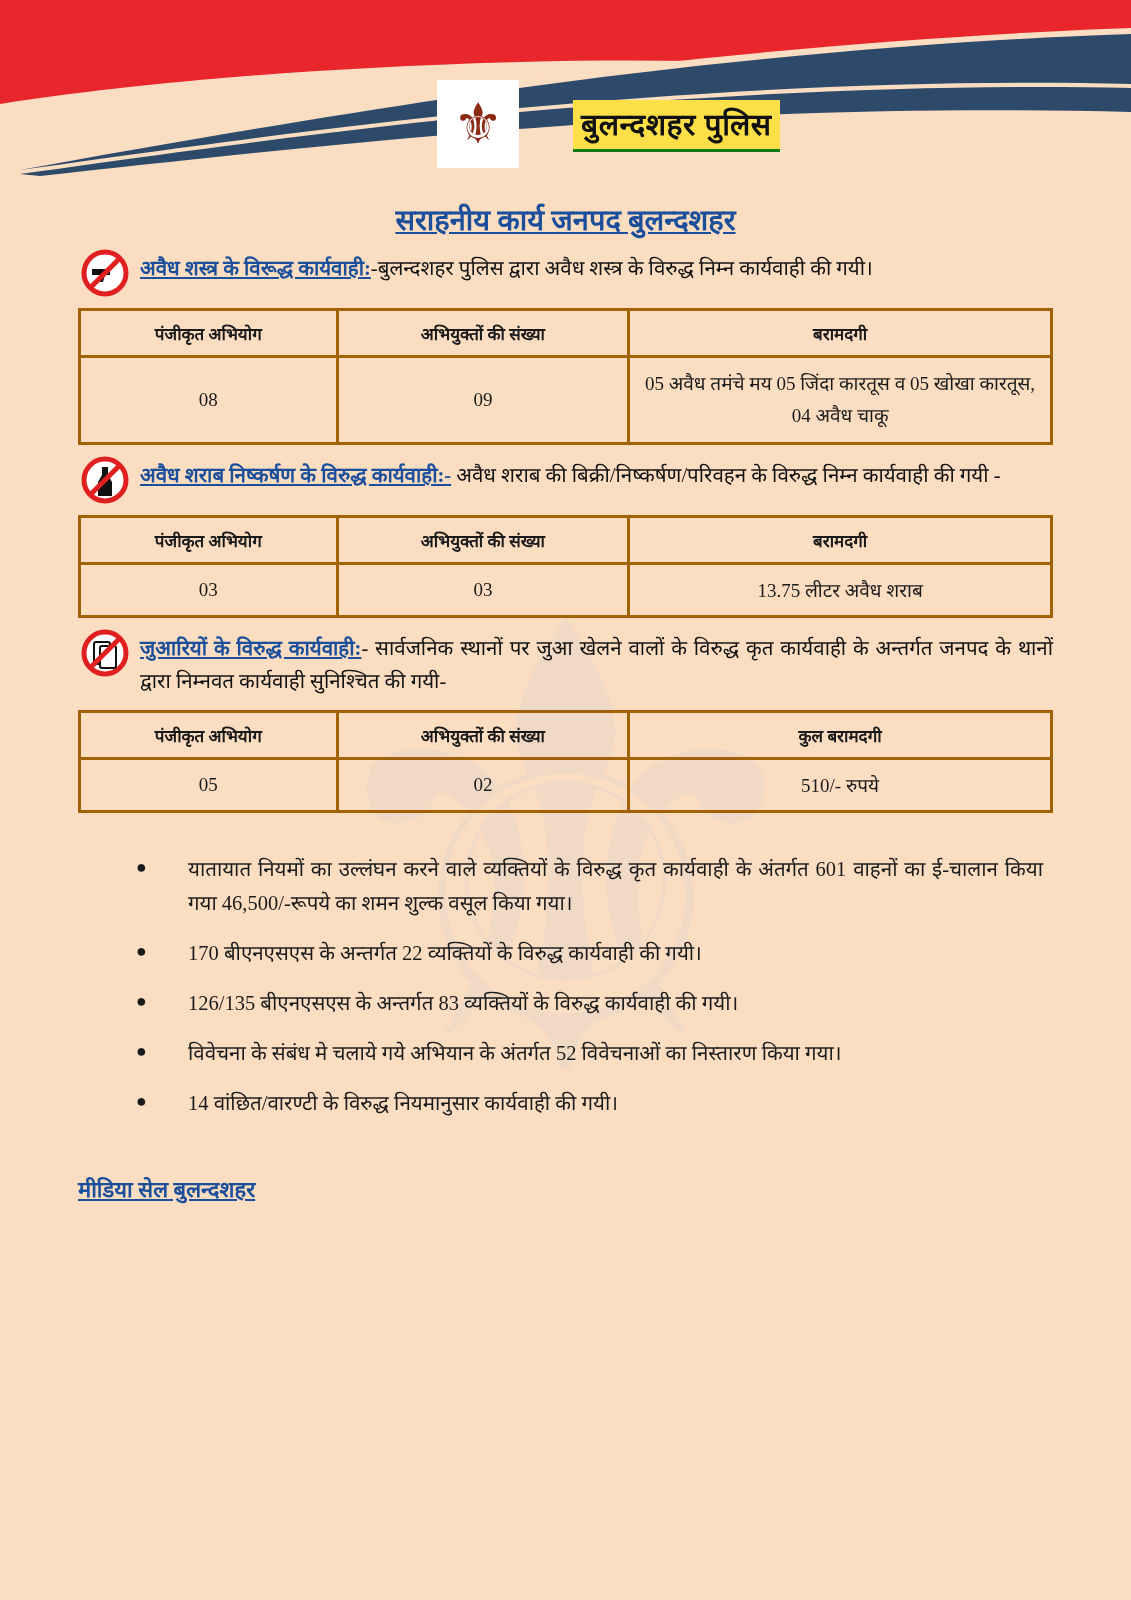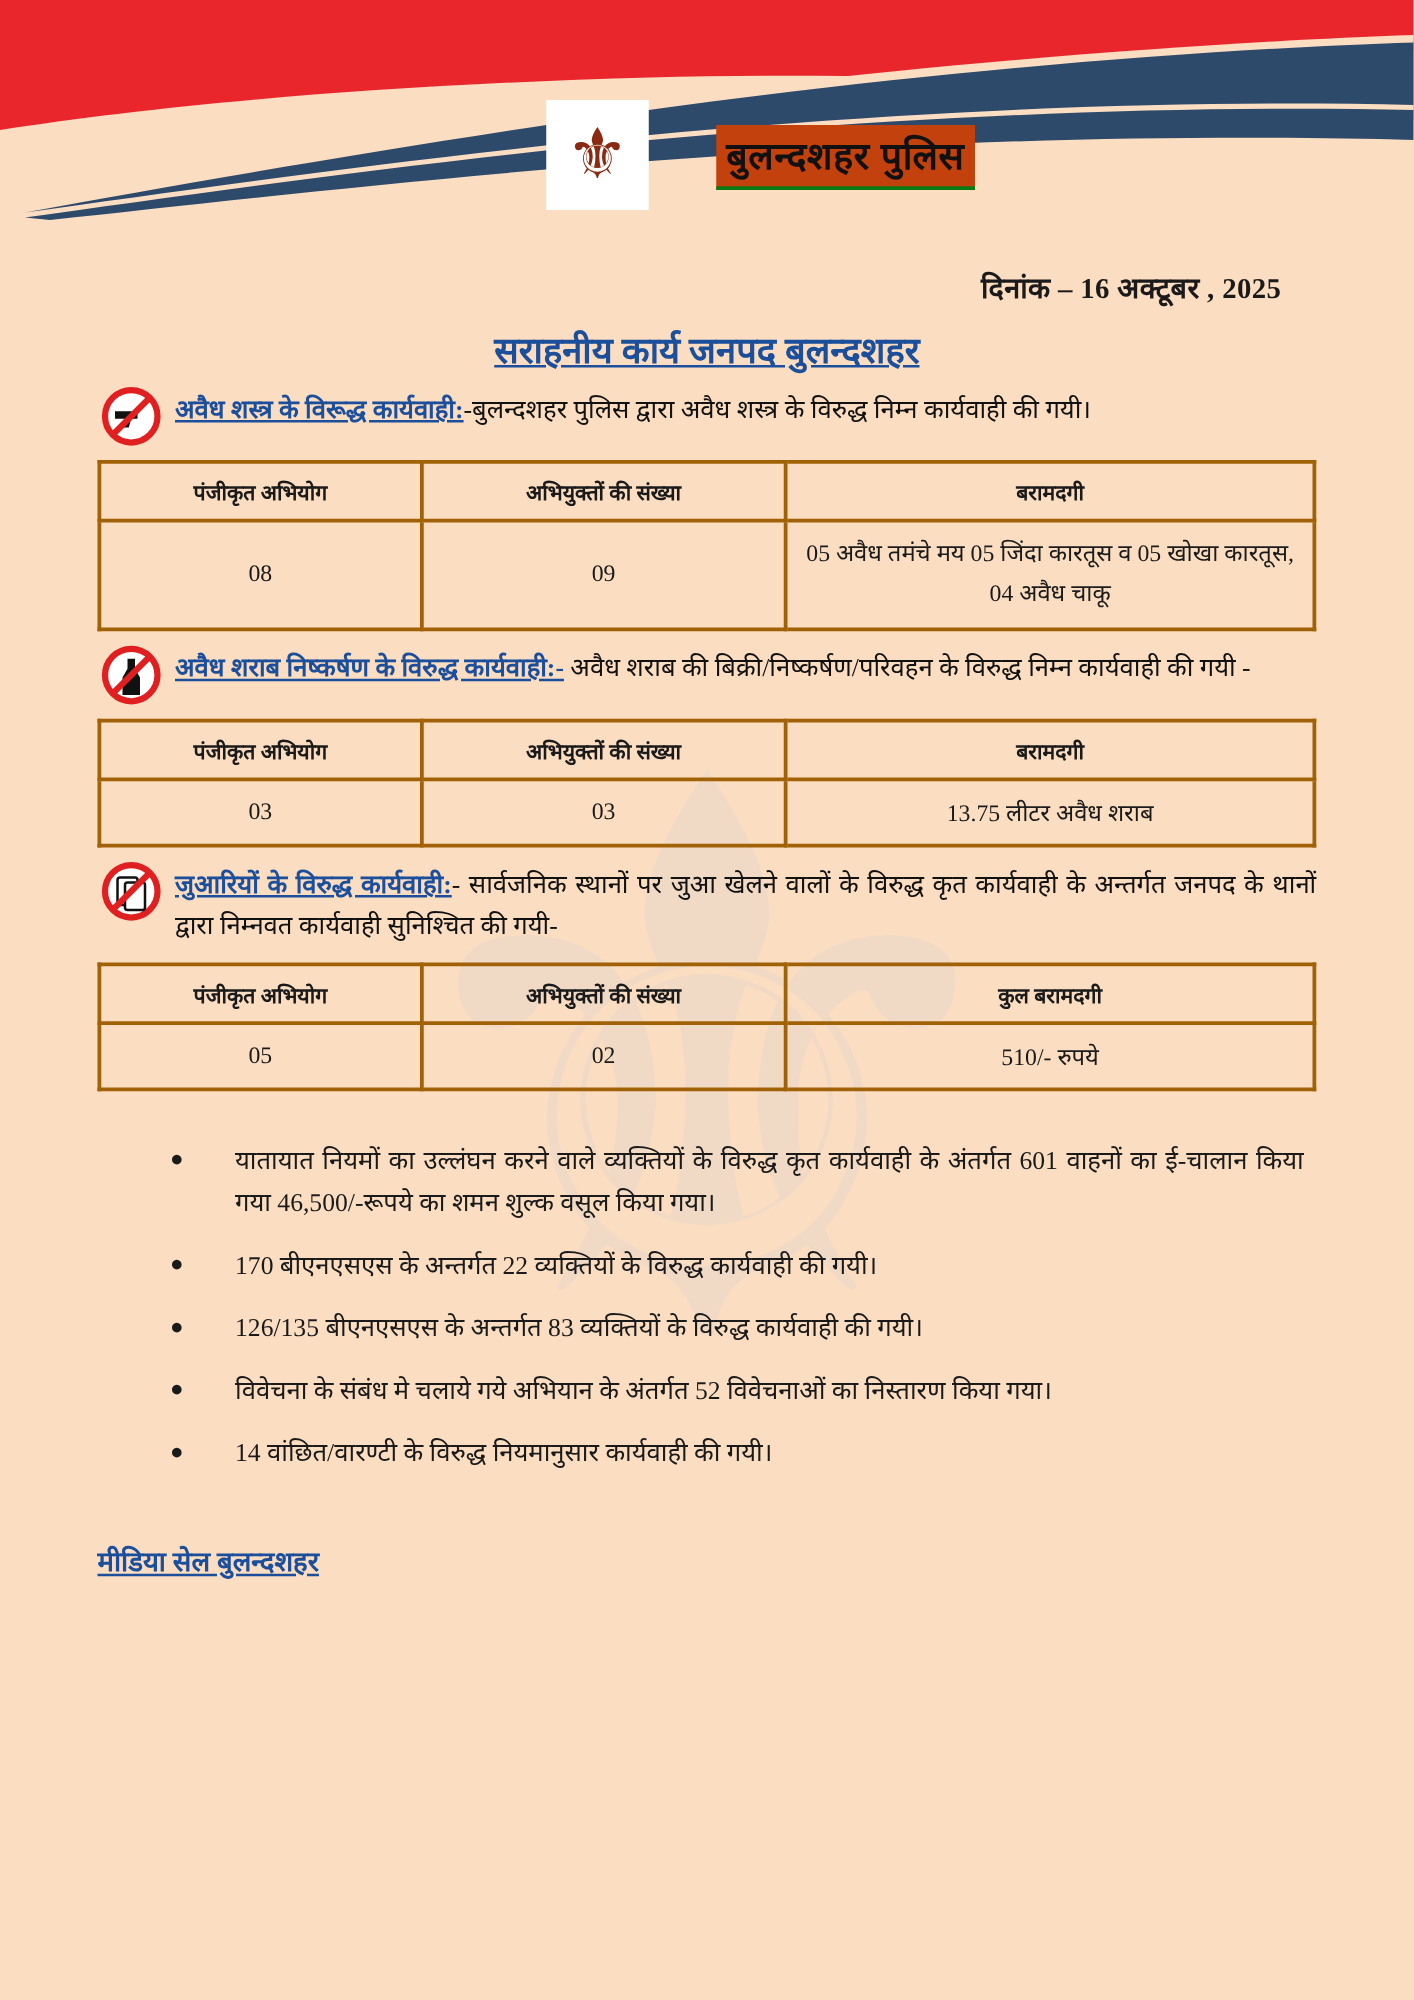--- a/index.html
+++ b/index.html
@@ -42,21 +42,21 @@
   }
   .crest .emblem {
     font-size: 56px;
     line-height: 1;
     color: #8a2a12;
   }
   .title-hl {
     position: absolute;
     left: 573px;
     top: 100px;
-    background: #c2410c;
+    background: #fde047;
     color: #111;
     font-family: "Liberation Sans", sans-serif;
     font-weight: bold;
     font-size: 30px;
     padding: 3px 8px 5px 8px;
     letter-spacing: .5px;
     border-bottom: 3px solid #0a7a13;
   }
 
   
@@ -210,21 +210,20 @@
 
   <div class="title-hl">बुलन्दशहर पुलिस</div>
 </div>
 
 <div class="watermark">
   <span class="wm-emblem">⚜</span>
 </div>
 
 <div class="content">
 
-  <div class="date-line">दिनांक – 16 अक्टूबर , 2025</div>
   <div class="main-title">सराहनीय कार्य जनपद बुलन्दशहर</div>
 
   <div class="section">
     <div class="sec-head">
       <svg class="no-icon" viewBox="0 0 50 50">
         <circle cx="25" cy="25" r="21" fill="#fff" stroke="#e02020" stroke-width="5"></circle>
         <path d="M12 21 h18 v6 h-5 l-2 7 h-5 l1.5 -7 h-7.5 z" fill="#111"></path>
         <line x1="10" y1="40" x2="40" y2="10" stroke="#e02020" stroke-width="5"></line>
       </svg>
       <span class="sec-label">अवैध शस्त्र के विरूद्ध कार्यवाही:</span><span class="sec-rest">-बुलन्दशहर पुलिस द्वारा अवैध शस्त्र के विरुद्ध निम्न कार्यवाही की गयी।</span>

